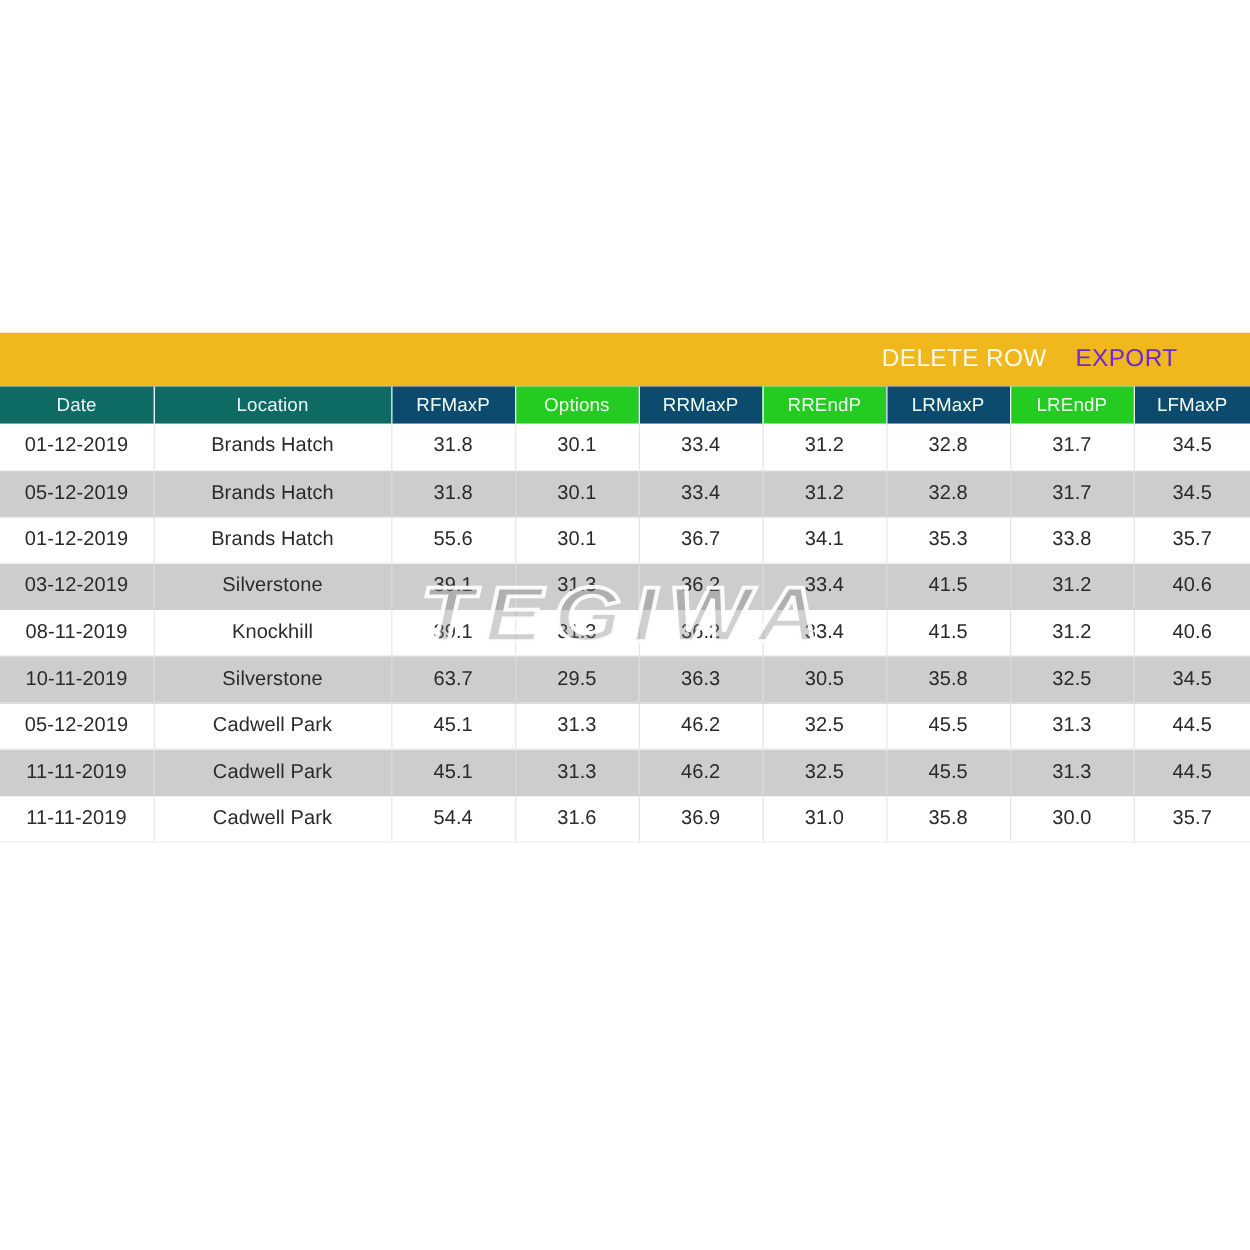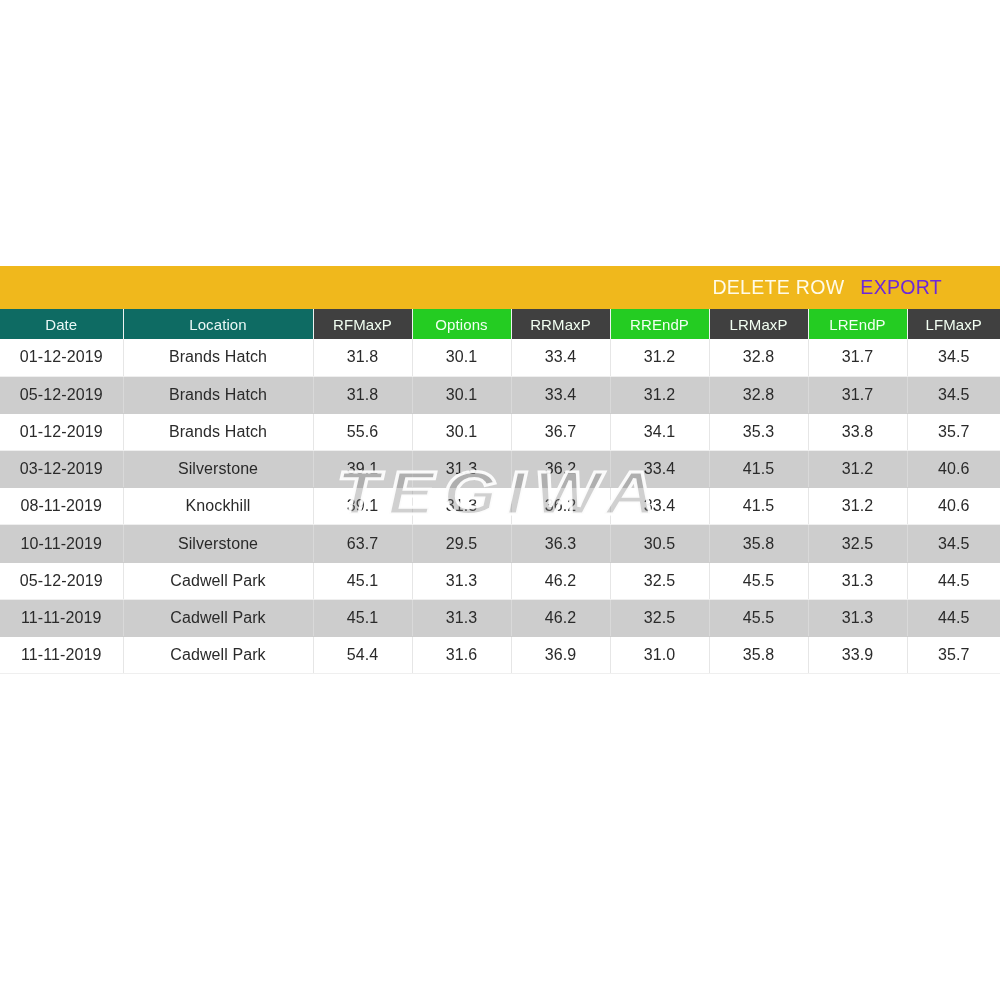--- a/index.html
+++ b/index.html
@@ -26,21 +26,21 @@
 
   
   #action-bar {
     position: absolute;
     left: 0; top: 0;
     width: 1000px; height: 43px;
     background: #f0b81c;
     display: flex;
     align-items: center;
     justify-content: flex-end;
-    gap: 12px;
+    gap: 19px;
     padding-right: 56px;
   }
   .act-btn {
     font-size: 19.5px;
     letter-spacing: .3px;
     background: none;
     border: none;
     font-family: "Liberation Sans", sans-serif;
     cursor: pointer;
     line-height: 1;
@@ -71,21 +71,21 @@
     height: 30px;
     font-size: 15px;
     font-weight: normal;
     color: #f2fff2;
     text-align: center;
     vertical-align: middle;
     border-right: 1.5px solid #eef3f1;
     letter-spacing: .1px;
   }
   thead th.h-teal   { background: #0e6b63; color:#eaf7f6; }
-  thead th.h-dgreen { background: #404040; margin-left: 28px; }
+  thead th.h-dgreen { background: #0c4a6e; margin-left: 28px; }
   thead th.h-lgreen { background: #24cc22; }
   thead th:last-child { border-right: none; }
 
   tbody td {
     height: 37.2px;
     font-size: 16px;
     color: #2a2a2a;
     text-align: center;
     vertical-align: middle;
     border-right: 1.4px solid #e6e6e6;
@@ -281,21 +281,21 @@
               <td>44.5</td>
             </tr>
             <tr class="odd">
               <td>11-11-2019</td>
               <td>Cadwell Park</td>
               <td>54.4</td>
               <td>31.6</td>
               <td>36.9</td>
               <td>31.0</td>
               <td>35.8</td>
-              <td>33.9</td>
+              <td>30.0</td>
               <td>35.7</td>
             </tr>
           </tbody>
       </table>
     </div>
 
     <div id="watermark">
       <span>TEGIWA</span>
     </div>
 

